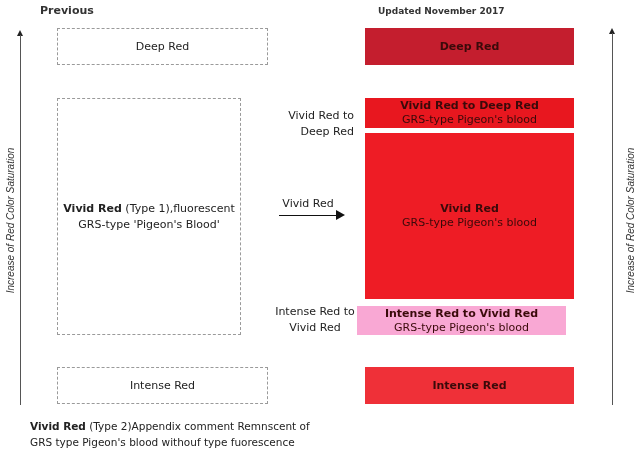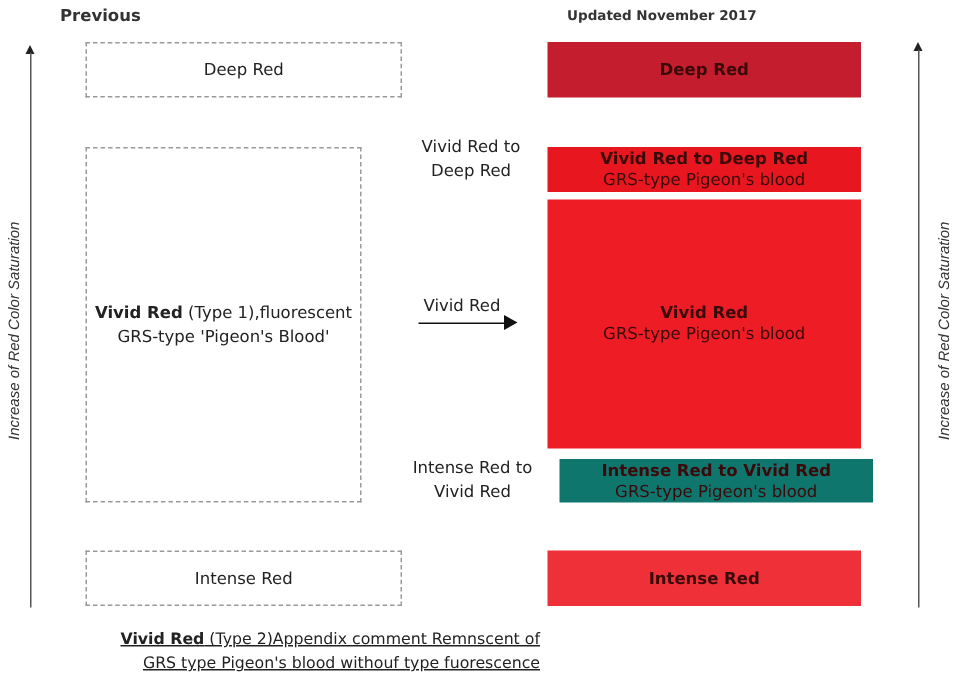--- a/index.html
+++ b/index.html
@@ -30,21 +30,21 @@
   .arrowhead-up {
     position: absolute; width: 0; height: 0;
     border-left: 3px solid transparent; border-right: 3px solid transparent;
     border-bottom: 6px solid #222;
   }
   .axis-label {
     position: absolute; font-family: "Liberation Sans", sans-serif; font-style: italic;
     font-size: 10px; color: #333; white-space: nowrap;
     transform: rotate(-90deg); transform-origin: center center;
   }
-  .footnote { position: absolute; font-size: 10.5px; text-align: right; line-height: 16px; color: #222; text-decoration: underline; }
+  .footnote { position: absolute; font-size: 10.5px; text-align: left; line-height: 16px; color: #222; }
 </style>
 </head>
 <body>
 
 <div class="abs header" style="left:40px; top:4px;">Previous</div>
 <div class="abs header right" style="left:378px; top:6px;">Updated November 2017</div>
 
 <div class="arrowhead-up" style="left:17px; top:30px;"></div>
 <div class="axis-line" style="left:20px; top:35px; height:370px;"></div>
 <div class="axis-label" style="left:-80px; top:215px; width:180px; text-align:center;">Increase of Red Color Saturation</div>
@@ -61,21 +61,21 @@
   <div>
     <div><b>Vivid Red</b><span> (Type 1),fluorescent</span></div>
     <div>GRS-type 'Pigeon's Blood'</div>
   </div>
 </div>
 
 <div class="dashed" style="left:57px; top:367px; width:211px; height:37px;">
   <span>Intense Red</span>
 </div>
 
-<div class="mid-label" style="left:274px; top:90px; width:80px;">
+<div class="mid-label" style="left:274px; top:108px; width:80px;text-align:right;">
   <div>Vivid Red to</div>
   <div>Deep Red</div>
 </div>
 
 <div class="mid-label" style="left:276px; top:196px; width:64px;">Vivid Red</div>
 <div class="abs" style="left:279px; top:215px; width:58px; height:1.3px; background:#111;"></div>
 <div class="abs" style="left:336px; top:210px; width:0; height:0; border-top:5.5px solid transparent; border-bottom:5.5px solid transparent; border-left:9px solid #111;"></div>
 
 <div class="mid-label" style="left:272px; top:304px; width:86px;">
   <div>Intense Red to</div>
@@ -89,21 +89,21 @@
 <div class="solid" style="left:365px; top:98px; width:209px; height:30px; background:#e8171f;">
   <span class="t">Vivid Red to Deep Red</span>
   <span>GRS-type Pigeon's blood</span>
 </div>
 
 <div class="solid" style="left:365px; top:133px; width:209px; height:166px; background:#ee1c25;">
   <span class="t">Vivid Red</span>
   <span>GRS-type Pigeon's blood</span>
 </div>
 
-<div class="solid" style="left:373px; top:306px; width:209px; height:29px; background:#0f766e;">
+<div class="solid" style="left:357px; top:306px; width:209px; height:29px; background:#f9a8d4;">
   <span class="t">Intense Red to Vivid Red</span>
   <span>GRS-type Pigeon's blood</span>
 </div>
 
 <div class="solid" style="left:365px; top:367px; width:209px; height:37px; background:#ef3038;">
   <span class="t">Intense Red</span>
 </div>
 
 <div class="footnote" style="left:30px; top:418px; width:330px;">
   <div><b>Vivid Red</b><span> (Type 2)Appendix comment Remnscent of</span></div>

